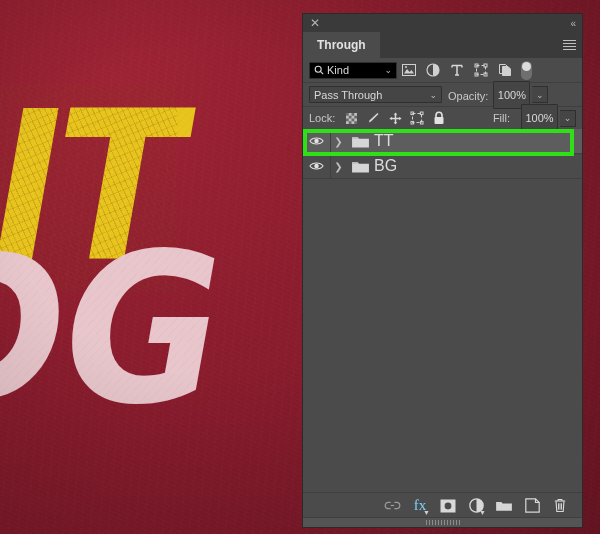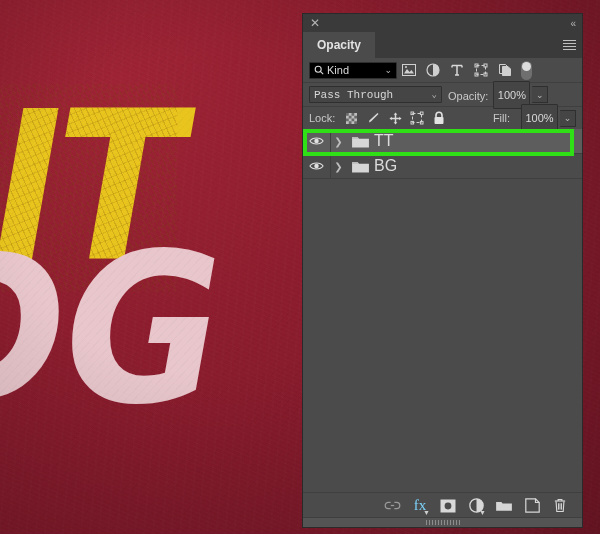--- a/index.html
+++ b/index.html
@@ -121,21 +121,21 @@
     width:11px;height:19px;border-radius:6px;background:#6f6f6f;
     display:flex;align-items:flex-start;justify-content:center;
     margin-left:4px;cursor:pointer;
   }
   .toggle-pill i{display:block;width:9px;height:9px;border-radius:50%;background:#dcdcdc;margin-top:1px;}
 
   .blend-row{height:24px;padding:0 6px;border-bottom:1px solid #3f3f3f;}
   .blend-select{
     width:133px;height:17px;background:#454545;border:1px solid #2f2f2f;border-radius:1px;
     display:flex;align-items:center;padding:0 4px;box-sizing:border-box;
-    font-size:11px;color:#d8d8d8;cursor:pointer;font-family:Liberation Mono, monospace;
+    font-size:11px;color:#d8d8d8;cursor:pointer;
   }
   .blend-select .bl{flex:1;}
   .blend-select .cv{font-size:9px;color:#bbb;}
   .lbl{margin:2px 5px 0 6px;color:#c8c8c8;font-size:11px;}
   .numbox{
     width:37px;height:28px;background:#454545;border:1px solid #2f2f2f;border-radius:1px;
     display:flex;align-items:center;justify-content:center;font-size:11px;color:#d8d8d8;
     box-sizing:border-box;cursor:text;
   }
   .stepper{
@@ -199,21 +199,21 @@
 
 <div id="layers-panel">
 
   <div class="panel-topbar">
     <span class="close-x">✕</span>
     <span class="collapse-chev">«</span>
   </div>
 
   <div class="tabbar">
     <div class="tab">
-      <span>Opacity</span>
+      <span>Through</span>
     </div>
     <div class="tab-spacer"></div>
     <div class="hamburger">
       <i></i>
         <i></i>
         <i></i>
         <i></i>
     </div>
   </div>
 

